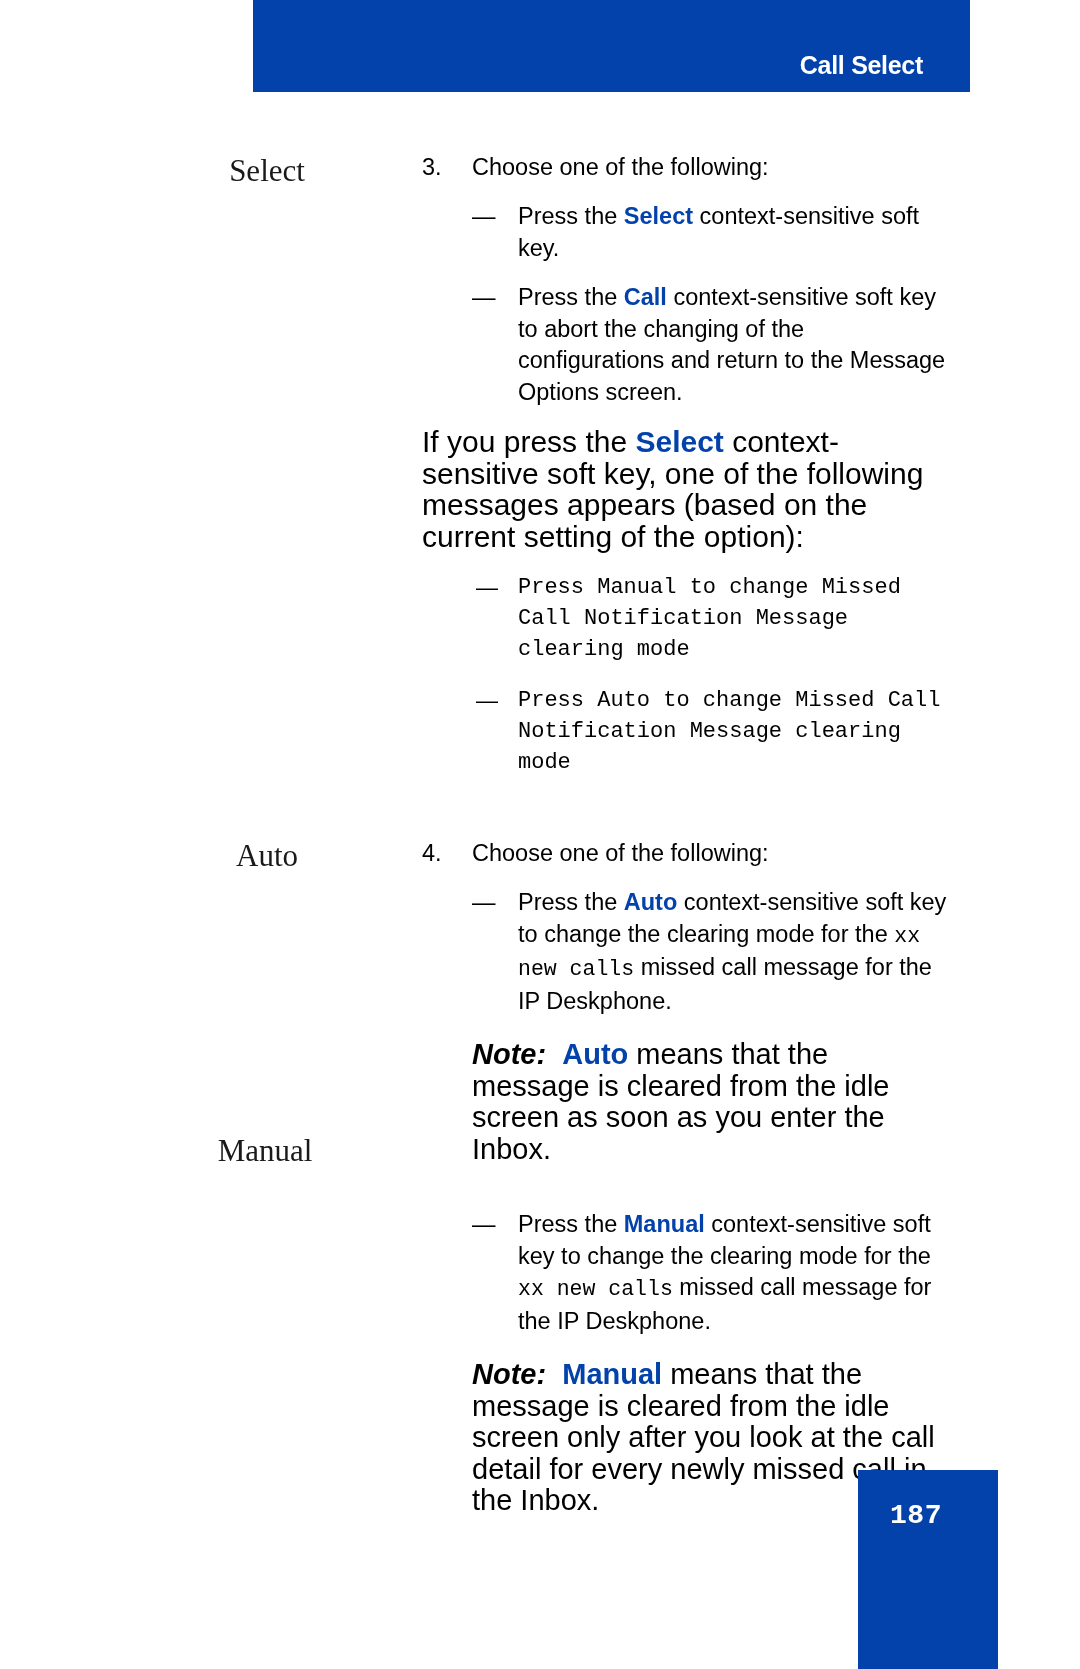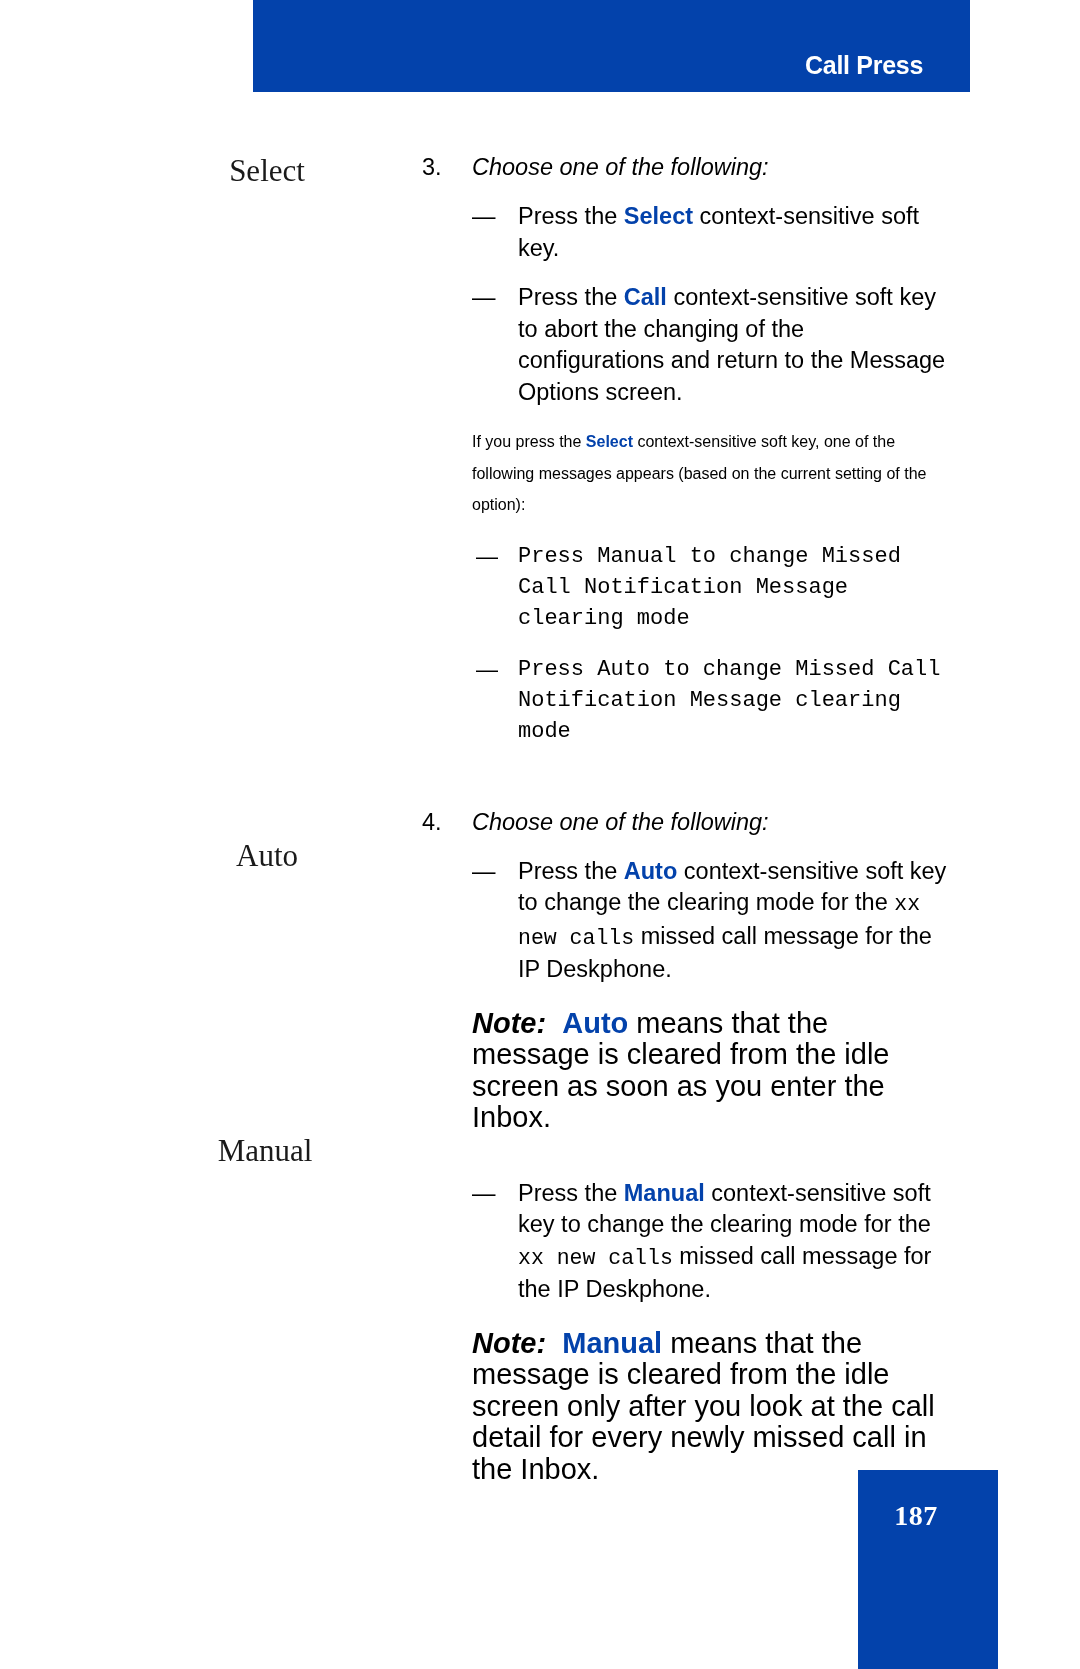--- a/index.html
+++ b/index.html
@@ -79,43 +79,42 @@
     line-height: 31px;
     margin-bottom: 0;
   }
   .step-num {
     position: absolute;
     left: 0;
     top: 0;
     font-size: 23.5px;
     line-height: 31px;
   }
-  .step-text { display: block; font-style: italic; }
+  .step-text { display: block; }
 
   
   .dash-item {
     position: relative;
     margin-left: 50px;
     padding-left: 46px;
     font-size: 23.5px;
     line-height: 31.5px;
     margin-top: 18px;
   }
   .dash-mark {
     position: absolute;
     left: 0;
     top: 0;
     font-size: 23.5px;
     line-height: 31.5px;
   }
 
   
   .sub-para {
-    margin-left: 50px;
-    font-size: 16px;
+    font-size: 30px;
     line-height: 31.5px;
     margin-top: 18px;
   }
 
   
   .mono-item {
     position: relative;
     margin-left: 50px;
     padding-left: 46px;
     font-family: "Liberation Mono", monospace;
@@ -169,28 +168,28 @@
   .page-num {
     position: absolute;
     left: 0;
     top: 30px;
     width: 116px;
     text-align: center;
     color: #ffffff;
     font-size: 28px;
     font-weight: bold;
     letter-spacing: 0.5px;
-    font-family: Liberation Serif, serif;
+    font-family: Liberation Mono, monospace;
   }
 </style>
 </head>
 <body>
 
 <div class="header-bar">
-  <div class="header-title">Call Press</div>
+  <div class="header-title">Call Select</div>
 </div>
 
 <div class="page-body">
 
   <div class="margin-label ml-select">Select</div>
   <div class="margin-label ml-auto">Auto</div>
   <div class="margin-label ml-manual">Manual</div>
 
   <div class="content">
 

